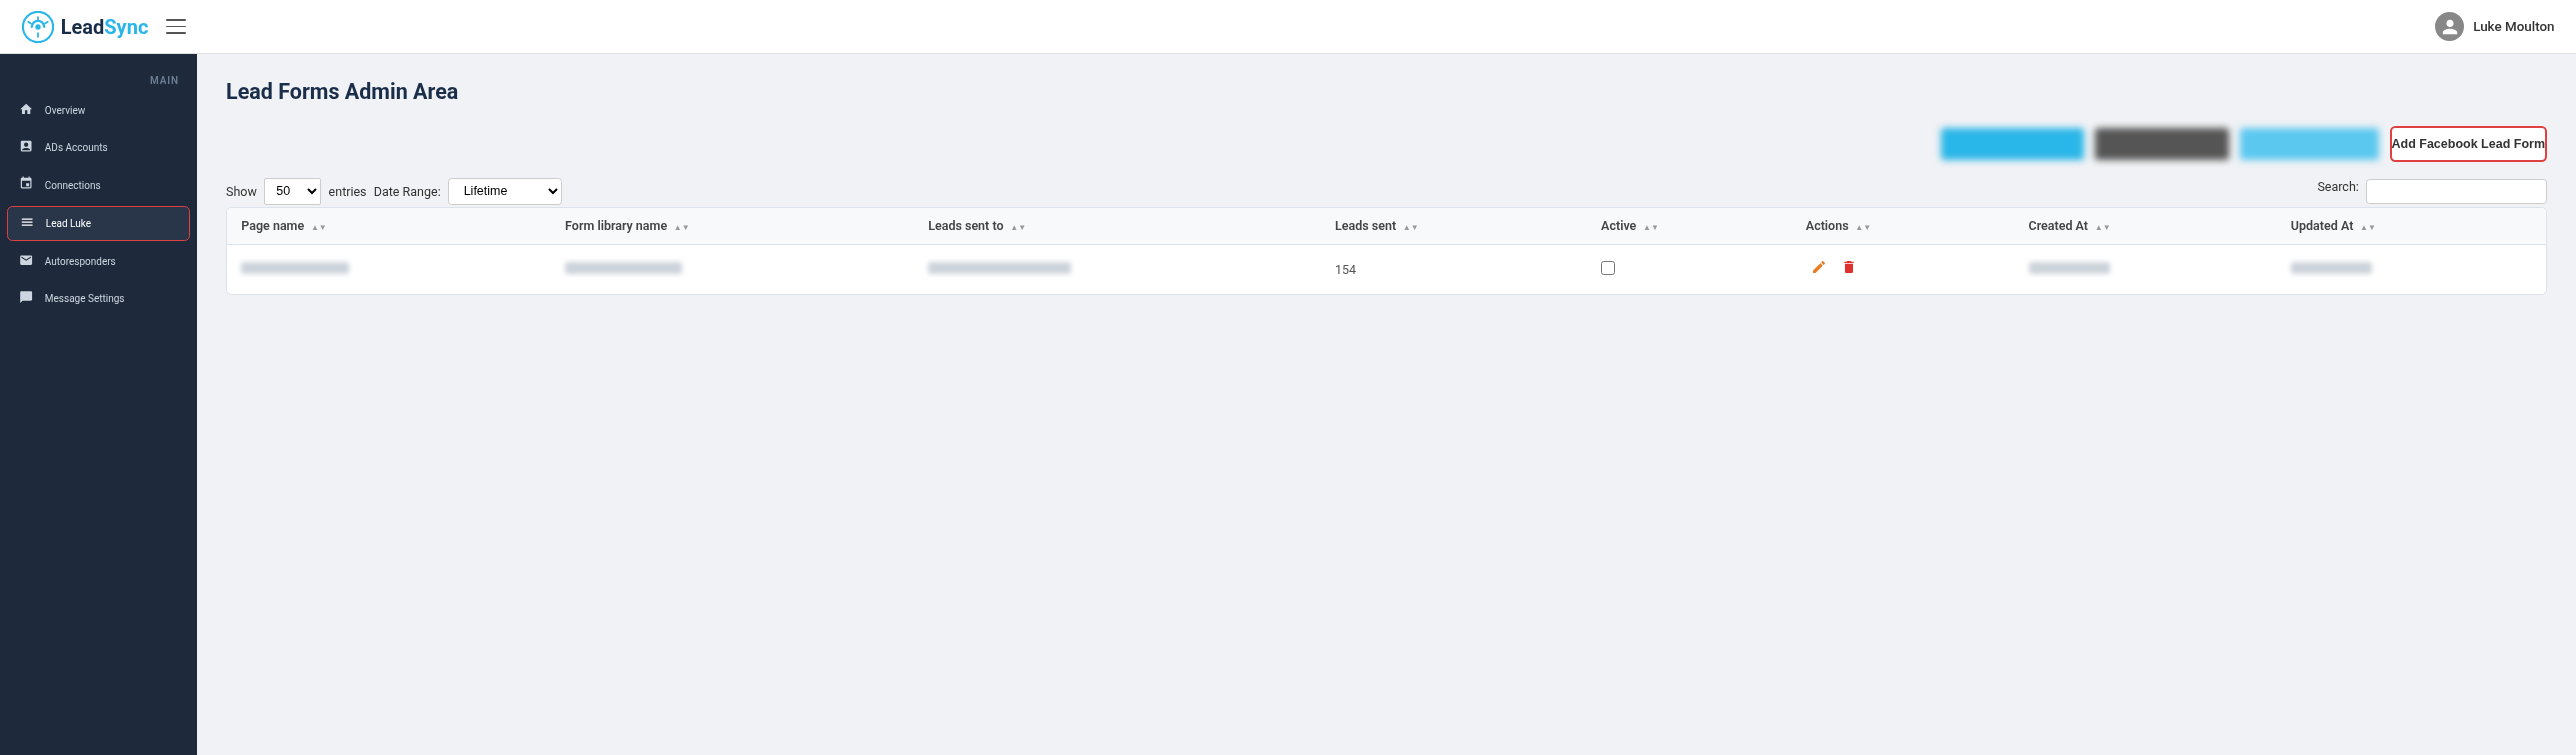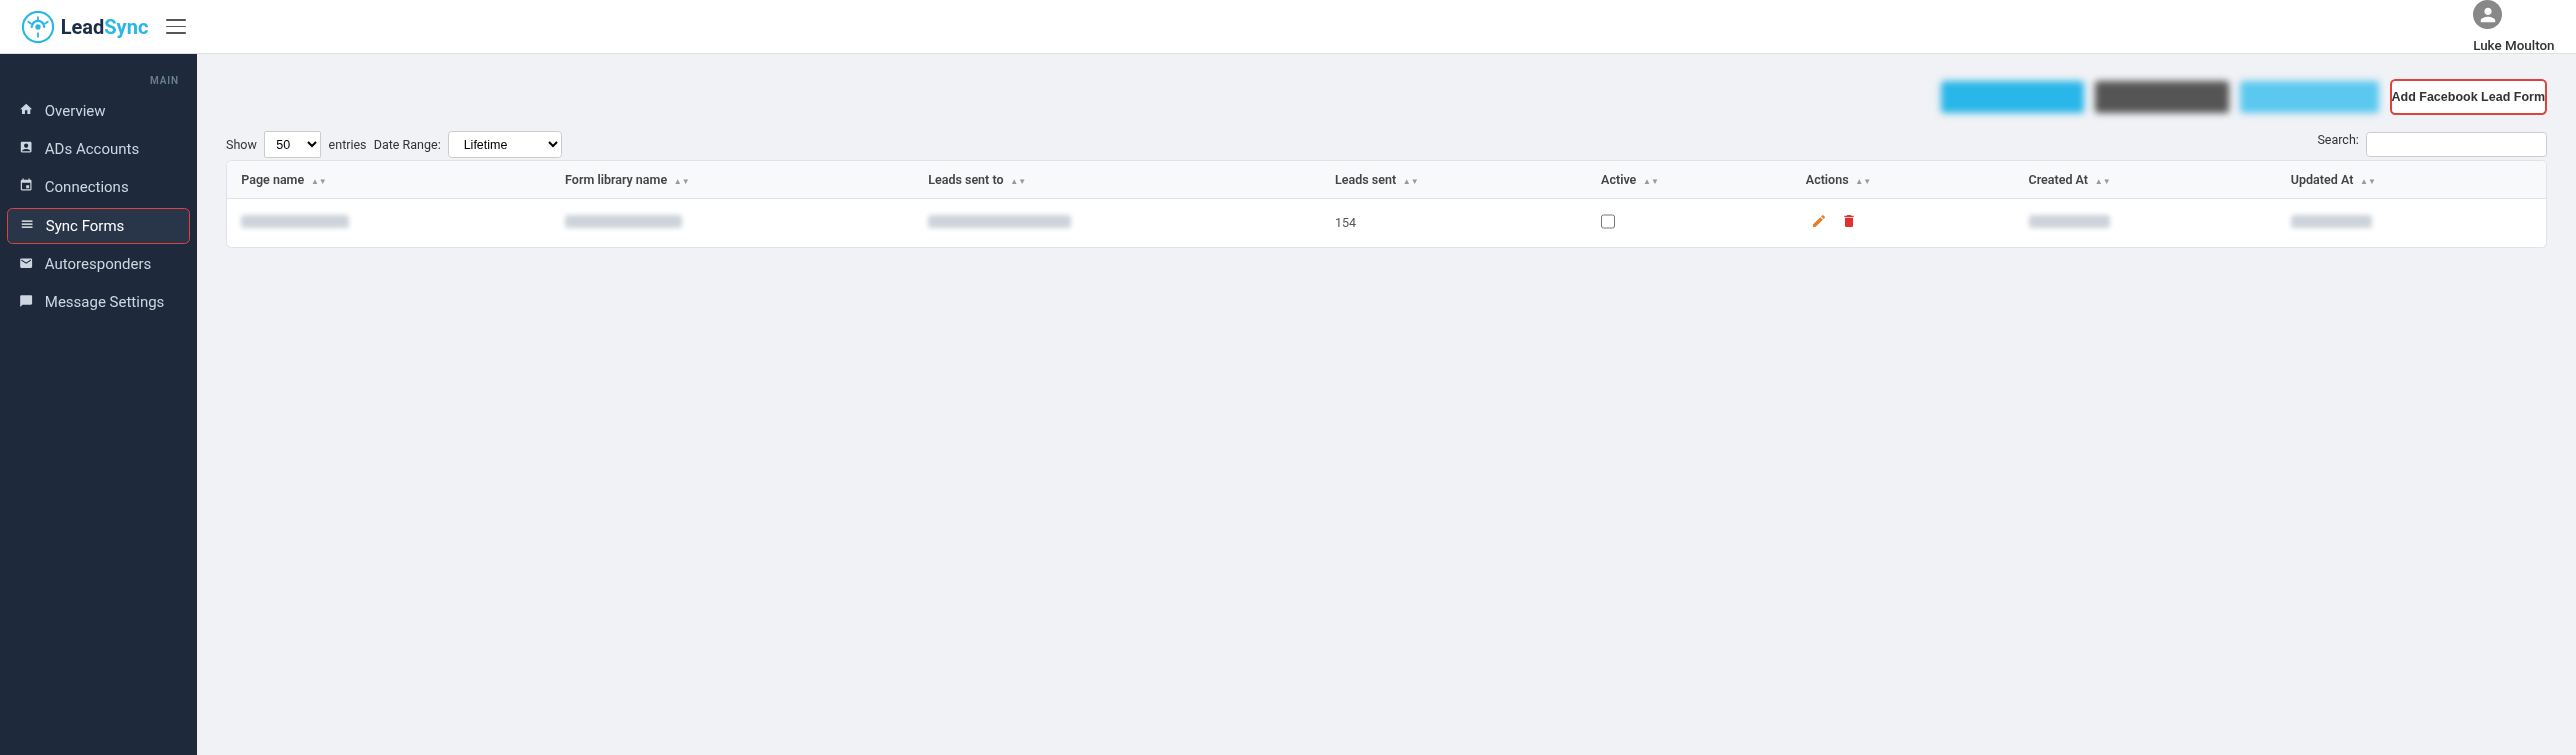--- a/index.html
+++ b/index.html
@@ -12,21 +12,21 @@
       border-bottom: 0.9px solid #e0e0e0; flex-shrink: 0; z-index: 10;
     }
     .topnav-left { display: flex; align-items: center; gap: 18px; }
     .logo { display: flex; align-items: center; gap: 7.2px; text-decoration: none; }
     .logo-icon { width: 32px; height: 32px; }
     .logo-text { font-size: 20px; font-weight: 700; }
     .logo-lead { color: #1a2e4a; }
     .logo-sync { color: #29b6e8; }
     .hamburger { display: flex; flex-direction: column; gap: 4.5px; cursor: pointer; }
     .hamburger span { display: block; width: 20px; height: 1.8px; background: #555; border-radius: 1.8px; }
-    .topnav-right { display: flex; gap: 9px; flex-direction: column; }
+    .topnav-right { display: flex; align-items: center; gap: 9px; }
     .user-avatar { width: 29px; height: 29px; background: #888; border-radius: 50%; display: flex; align-items: center; justify-content: center; color: #fff; font-size: 12.5px; }
     .user-name { font-size: 13.4px; color: #333; font-weight: 500; }
 
     
     .layout { display: flex; flex: 1; overflow: hidden; }
 
     
     .sidebar {
       width: 197px; background: #1e2a3b; color: #cdd6e0;
       display: flex; flex-direction: column; flex-shrink: 0;
@@ -37,21 +37,21 @@
       color: #6b7f94; padding: 7.2px 18px 5.4px; text-transform: uppercase; text-align: right;
     }
     .sidebar-item {
       display: flex; align-items: center; gap: 10.8px;
       padding: 10px 18px; cursor: pointer; font-size: 12.5px; color: #cdd6e0;
       border-radius: 0; transition: background 0.15s;
       position: relative;
     }
     .sidebar-item.active { background: #29364a; color: #fff; }
     .sidebar-item-icon { font-size: 14.3px; width: 16px; text-align: center; flex-shrink: 0; }
-    .sidebar-item-label { font-size: 15px; }
+    .sidebar-item-label { font-size: 10px; }
     .sidebar-item.lead-forms-item {
       border: 1.8px solid #e04040;
       border-radius: 5.4px;
       margin: 1.8px 7.2px;
       padding: 8px 10.8px;
     }
 
     
     .main-content { flex: 1; overflow-y: auto; padding: 25px 29px; }
     .page-title { font-size: 21.5px; font-weight: 700; color: #1a2e4a; margin-bottom: 21.5px; }
@@ -189,21 +189,21 @@
       </span>
       <span class="sidebar-item-label">Connections</span>
     </div>
 
     <div class="sidebar-item active lead-forms-item">
       <span class="sidebar-item-icon">
         <svg width="14.3" height="14.3" viewBox="0 0 24 24" fill="currentColor">
             <path d="M3 18h18v-2H3v2zm0-5h18v-2H3v2zm0-7v2h18V6H3z"></path>
           </svg>
       </span>
-      <span class="sidebar-item-label">Sync Forms</span>
+      <span class="sidebar-item-label">Lead Luke</span>
     </div>
 
     <div class="sidebar-item">
       <span class="sidebar-item-icon">
         <svg width="14.3" height="14.3" viewBox="0 0 24 24" fill="currentColor">
             <path d="M20 4H4c-1.1 0-2 .9-2 2v12c0 1.1.9 2 2 2h16c1.1 0 2-.9 2-2V6c0-1.1-.9-2-2-2zm0 4l-8 5-8-5V6l8 5 8-5v2z"></path>
           </svg>
       </span>
       <span class="sidebar-item-label">Autoresponders</span>
     </div>
@@ -212,20 +212,21 @@
       <span class="sidebar-item-icon">
         <svg width="14.3" height="14.3" viewBox="0 0 24 24" fill="currentColor">
             <path d="M20 2H4c-1.1 0-2 .9-2 2v18l4-4h14c1.1 0 2-.9 2-2V4c0-1.1-.9-2-2-2z"></path>
           </svg>
       </span>
       <span class="sidebar-item-label">Message Settings</span>
     </div>
   </aside>
 
   <main class="main-content">
+    <h1 class="page-title">Lead Forms Admin Area</h1>
 
     <div class="toolbar">
       <button class="toolbar-btn-blue" style="filter: blur(3.6px); min-width:143px;">&nbsp;&nbsp;&nbsp;&nbsp;&nbsp;&nbsp;&nbsp;&nbsp;&nbsp;&nbsp;&nbsp;&nbsp;&nbsp;&nbsp;&nbsp;&nbsp;</button>
       <button class="toolbar-btn-dark" style="filter: blur(3.6px); min-width:134px;">&nbsp;&nbsp;&nbsp;&nbsp;&nbsp;&nbsp;&nbsp;&nbsp;&nbsp;&nbsp;&nbsp;&nbsp;&nbsp;&nbsp;</button>
       <button class="toolbar-btn-lightblue" style="filter: blur(3.6px); min-width:139px;">&nbsp;&nbsp;&nbsp;&nbsp;&nbsp;&nbsp;&nbsp;&nbsp;&nbsp;&nbsp;&nbsp;&nbsp;&nbsp;&nbsp;&nbsp;</button>
       <button class="toolbar-btn-add">Add Facebook Lead Form</button>
     </div>
 
     <div class="controls-row">
       <div class="controls-left">

